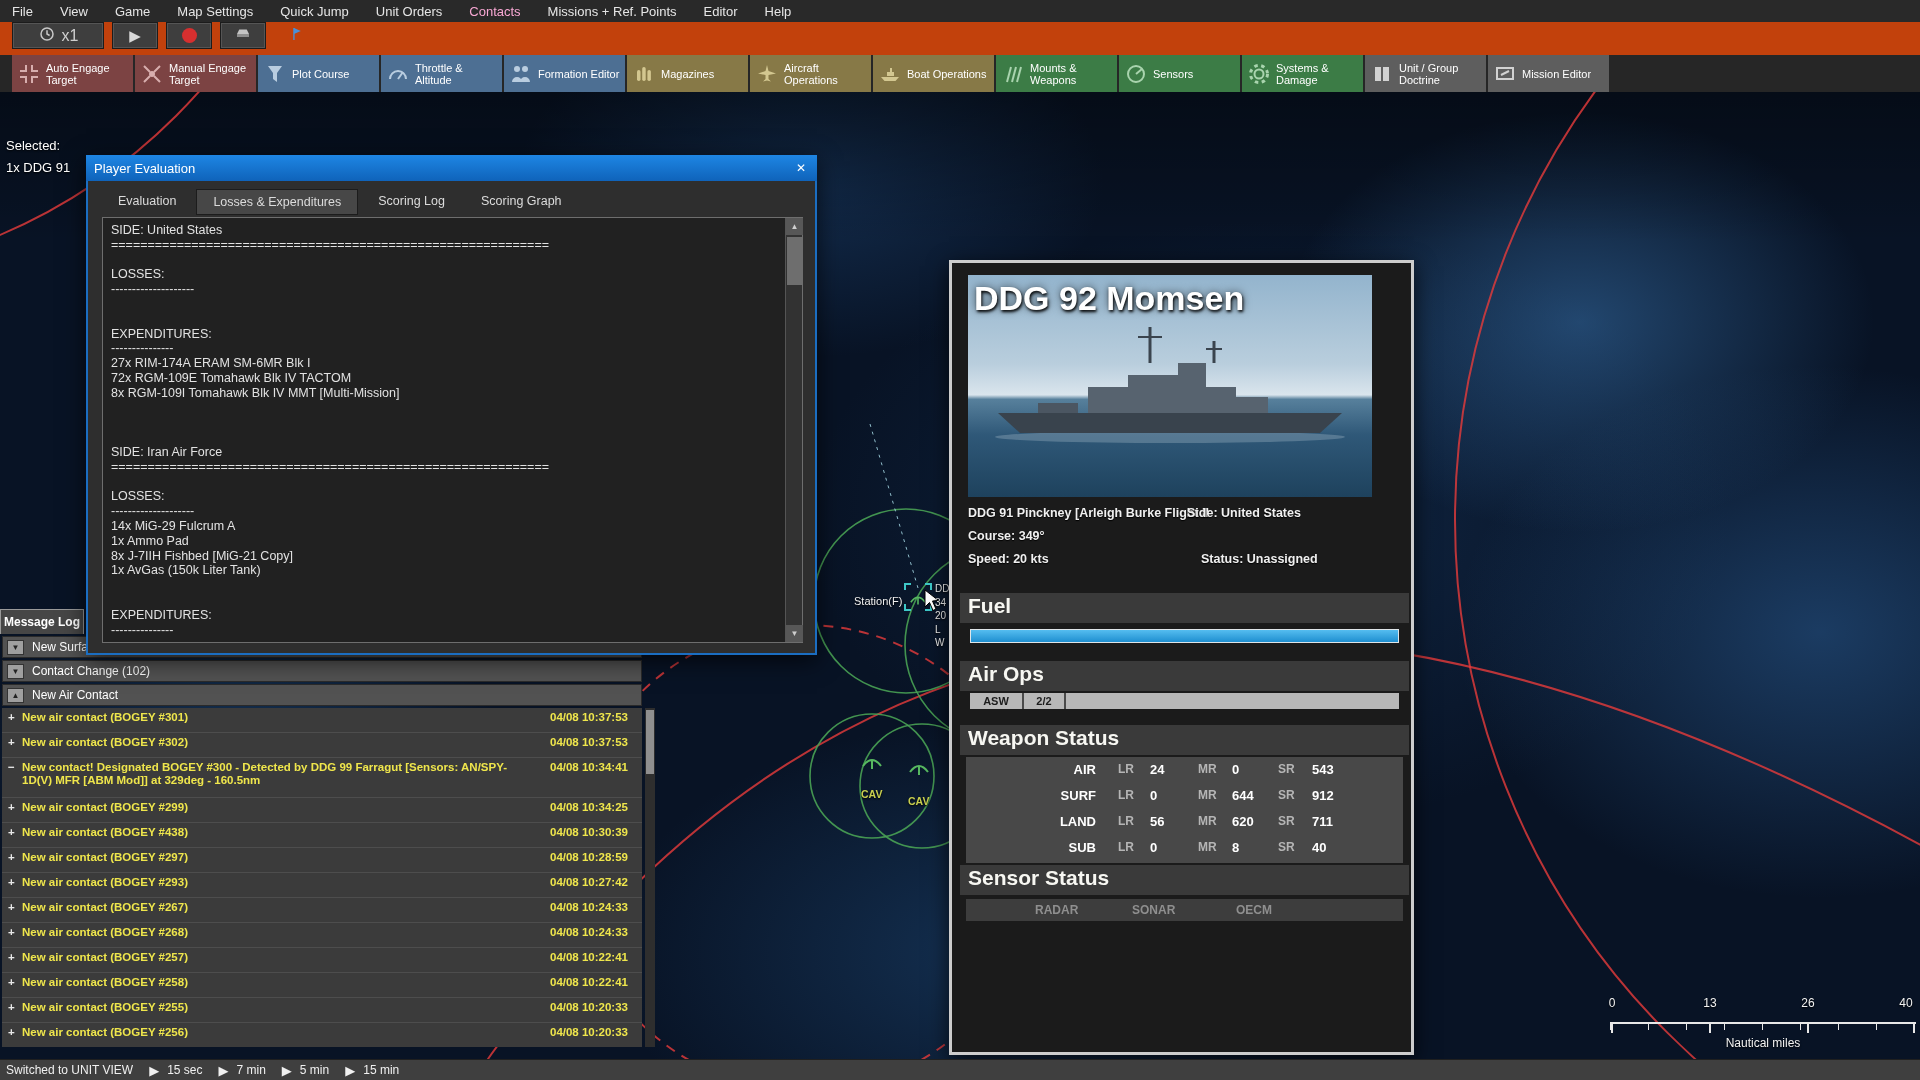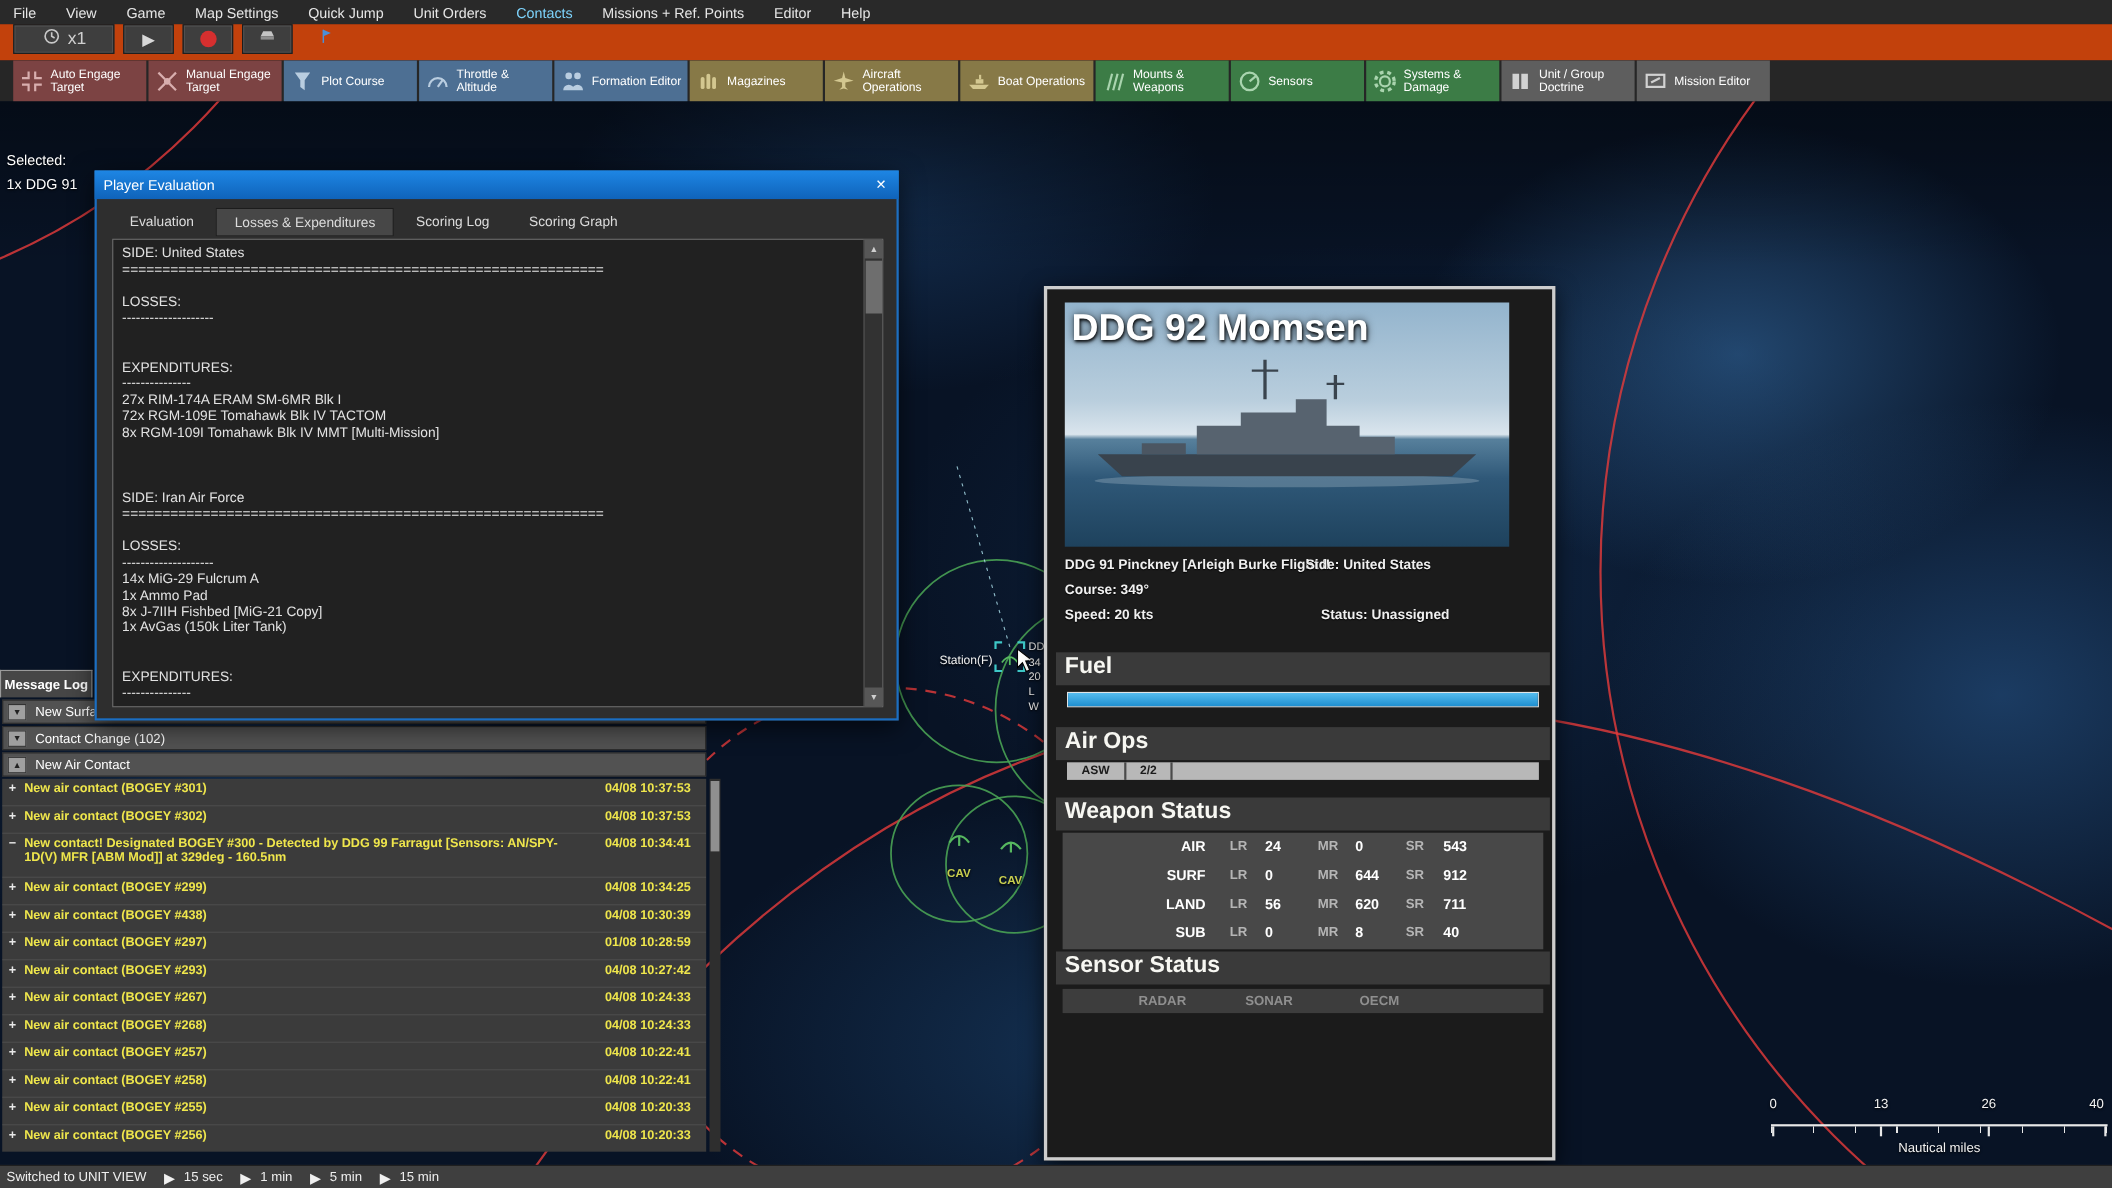--- a/index.html
+++ b/index.html
@@ -4,21 +4,21 @@
 <style>
   * { margin:0; padding:0; box-sizing:border-box; }
   body { font-family:"Liberation Sans", sans-serif; background:#000; }
   .screen { position:relative; width:1920px; height:1080px; overflow:hidden; background:#0a1427; }
 
   
   .menubar { position:absolute; left:0; top:0; width:1920px; height:22px; background:#292929;
              display:flex; align-items:center; gap:27px; padding-left:12px;
              font-size:13px; color:#e6e6e6; z-index:70; }
   .menubar .mi { cursor:default; white-space:nowrap; }
-  .menubar .mi.disabled { color:#7dd3fc; }
+  .menubar .mi.disabled { color:#f9a8d4; }
 
   
   .toolbar { position:absolute; left:0; top:22px; width:1920px; height:33px; background:#c2410c;
              display:flex; align-items:flex-start; gap:8px; padding-left:12px; z-index:70; }
   .tbtn { height:27px; background:#3e3e3e; border:1px solid #1c1c1c; box-shadow:inset 0 0 0 1px #555;
           display:flex; align-items:center; justify-content:center; gap:6px; color:#cfcfcf; }
   .tbtn.wide { width:92px; font-size:16px; }
   .tbtn.sq { width:46px; }
   .playglyph { font-size:15px; color:#d8d8d8; }
   .recdot { width:15px; height:15px; border-radius:50%; background:#d62f2f; }
@@ -365,21 +365,21 @@
     <div class="ml-group" style="top:75px">
       <span class="ml-arrow">▲</span>
       <span>New Air Contact</span>
       </div>
     <div class="ml-entries">
       <div class="ml-entry"><span class="pf">+</span><span class="txt">New air contact (BOGEY #301)</span><span class="tm">04/08 10:37:53</span></div>
       <div class="ml-entry"><span class="pf">+</span><span class="txt">New air contact (BOGEY #302)</span><span class="tm">04/08 10:37:53</span></div>
       <div class="ml-entry tall"><span class="pf">−</span><span class="txt">New contact! Designated BOGEY #300 - Detected by DDG 99 Farragut  [Sensors: AN/SPY-1D(V) MFR [ABM Mod]] at 329deg - 160.5nm</span><span class="tm">04/08 10:34:41</span></div>
       <div class="ml-entry"><span class="pf">+</span><span class="txt">New air contact (BOGEY #299)</span><span class="tm">04/08 10:34:25</span></div>
       <div class="ml-entry"><span class="pf">+</span><span class="txt">New air contact (BOGEY #438)</span><span class="tm">04/08 10:30:39</span></div>
-      <div class="ml-entry"><span class="pf">+</span><span class="txt">New air contact (BOGEY #297)</span><span class="tm">01/08 10:28:59</span></div>
+      <div class="ml-entry"><span class="pf">+</span><span class="txt">New air contact (BOGEY #297)</span><span class="tm">04/08 10:28:59</span></div>
       <div class="ml-entry"><span class="pf">+</span><span class="txt">New air contact (BOGEY #293)</span><span class="tm">04/08 10:27:42</span></div>
       <div class="ml-entry"><span class="pf">+</span><span class="txt">New air contact (BOGEY #267)</span><span class="tm">04/08 10:24:33</span></div>
       <div class="ml-entry"><span class="pf">+</span><span class="txt">New air contact (BOGEY #268)</span><span class="tm">04/08 10:24:33</span></div>
       <div class="ml-entry"><span class="pf">+</span><span class="txt">New air contact (BOGEY #257)</span><span class="tm">04/08 10:22:41</span></div>
       <div class="ml-entry"><span class="pf">+</span><span class="txt">New air contact (BOGEY #258)</span><span class="tm">04/08 10:22:41</span></div>
       <div class="ml-entry"><span class="pf">+</span><span class="txt">New air contact (BOGEY #255)</span><span class="tm">04/08 10:20:33</span></div>
       <div class="ml-entry"><span class="pf">+</span><span class="txt">New air contact (BOGEY #256)</span><span class="tm">04/08 10:20:33</span></div>
     </div>
     <div class="ml-scroll">
       <div class="ml-thumb"></div>
@@ -512,20 +512,20 @@
       <span style="left:166px;">SONAR</span>
       <span style="left:270px;">OECM</span>
     </div>
   </div>
 
   <div class="bottombar">
     <span>Switched to UNIT VIEW</span>
     <span class="bb-tri">▶</span>
     <span>15 sec</span>
     <span class="bb-tri">▶</span>
-    <span>1 min</span>
+    <span>7 min</span>
     <span class="bb-tri">▶</span>
     <span>5 min</span>
     <span class="bb-tri">▶</span>
     <span>15 min</span>
   </div>
 
 </div>
 
 </body></html>

